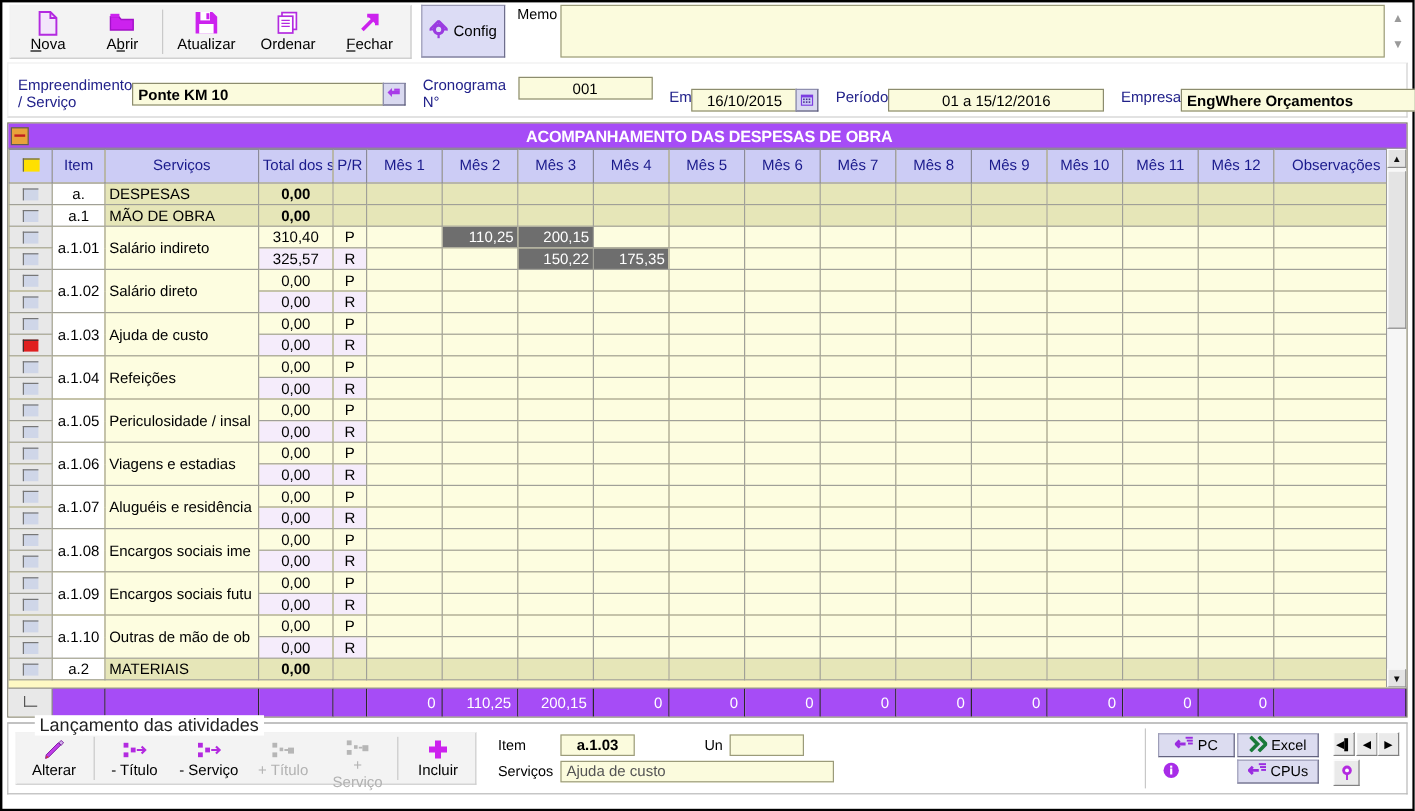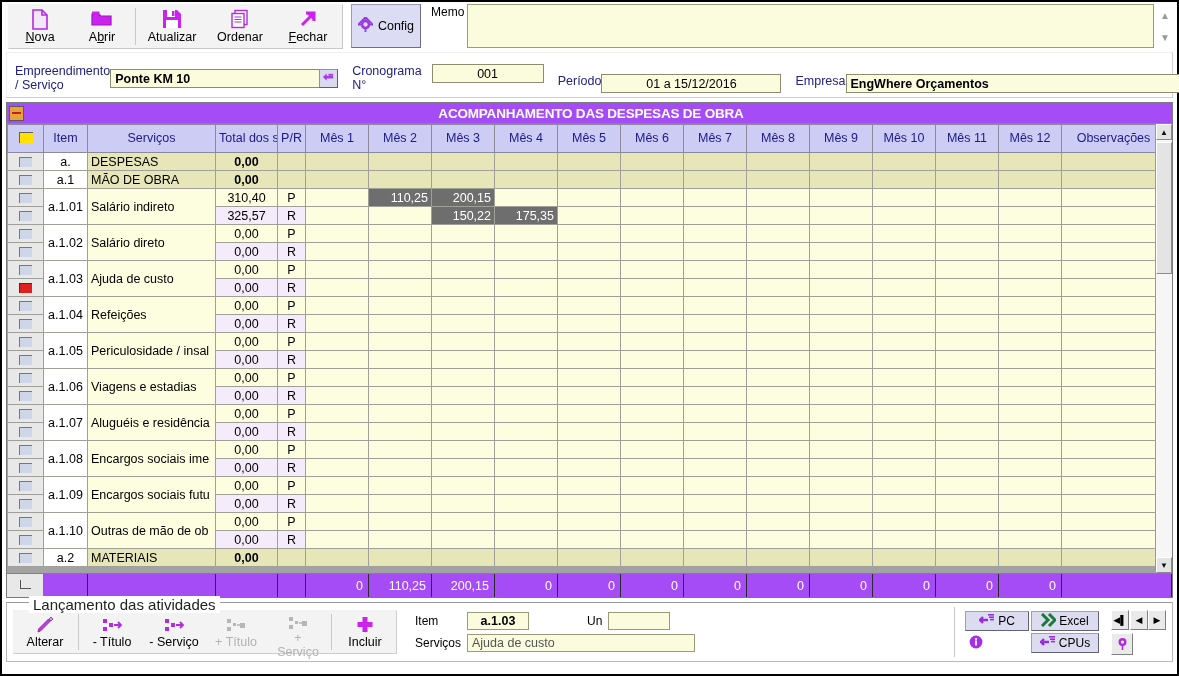--- a/index.html
+++ b/index.html
@@ -104,21 +104,21 @@
     display:flex;align-items:center;justify-content:center;
     box-sizing:border-box;cursor:pointer;flex:0 0 auto;
   }
   .fld-row{display:flex;align-items:center;}
 
   
   .gridpanel{
     position:relative;
     margin:4px 4px 0 4px;
     border:1px solid #7a7a7a;
-    background:#a3a3a3;
+    background:#fef9c3;
     box-sizing:border-box;
     height:496px;
     display:flex;flex-direction:column;
   }
   .grid-title{
     height:21px;background:#a64cf6;
     display:flex;align-items:center;
     box-sizing:border-box;
     border-bottom:1px solid #8a8a8a;
   }
@@ -404,20 +404,40 @@
           <svg width="13" height="13" viewBox="0 0 14 14">
               <path d="M2 7 h7 v-2.5 l4 4 -4 4 V10 H2 z" fill="#a83ce8" transform="rotate(180 7 7)"></path>
               <rect x="7" y="2" width="5" height="2" fill="#a83ce8"></rect>
             </svg>
         </div>
       </div>
     </div>
     <div class="fld">
       <span class="fld-lbl">Cronograma N°</span>
       <div class="fld-in center" style="width:122px">001</div>
+    </div>
+    <div class="fld">
+      <span class="fld-lbl">Em</span>
+      <div class="fld-row">
+        <div class="fld-in center" style="width:88px">16/10/2015</div>
+        <div class="fld-btn">
+          <svg width="13" height="13" viewBox="0 0 14 14">
+              <rect x="1.5" y="2" width="11" height="10" fill="#7b3ce0"></rect>
+              <rect x="2.5" y="4.5" width="9" height="6.5" fill="#c9c9f5"></rect>
+              <g fill="#4a2a90">
+                <rect x="3.5" y="5.5" width="1.4" height="1.4"></rect>
+                <rect x="6" y="5.5" width="1.4" height="1.4"></rect>
+                <rect x="8.5" y="5.5" width="1.4" height="1.4"></rect>
+                <rect x="3.5" y="8" width="1.4" height="1.4"></rect>
+                <rect x="6" y="8" width="1.4" height="1.4"></rect>
+                <rect x="8.5" y="8" width="1.4" height="1.4"></rect>
+              </g>
+            </svg>
+        </div>
+      </div>
     </div>
     <div class="fld">
       <span class="fld-lbl">Período</span>
       <div class="fld-in center" style="width:180px">01 a 15/12/2016</div>
     </div>
     <div class="fld" style="margin-right:0">
       <span class="fld-lbl">Empresa</span>
       <div class="fld-in bold" style="width:412px">EngWhere Orçamentos</div>
     </div>
   </div>

